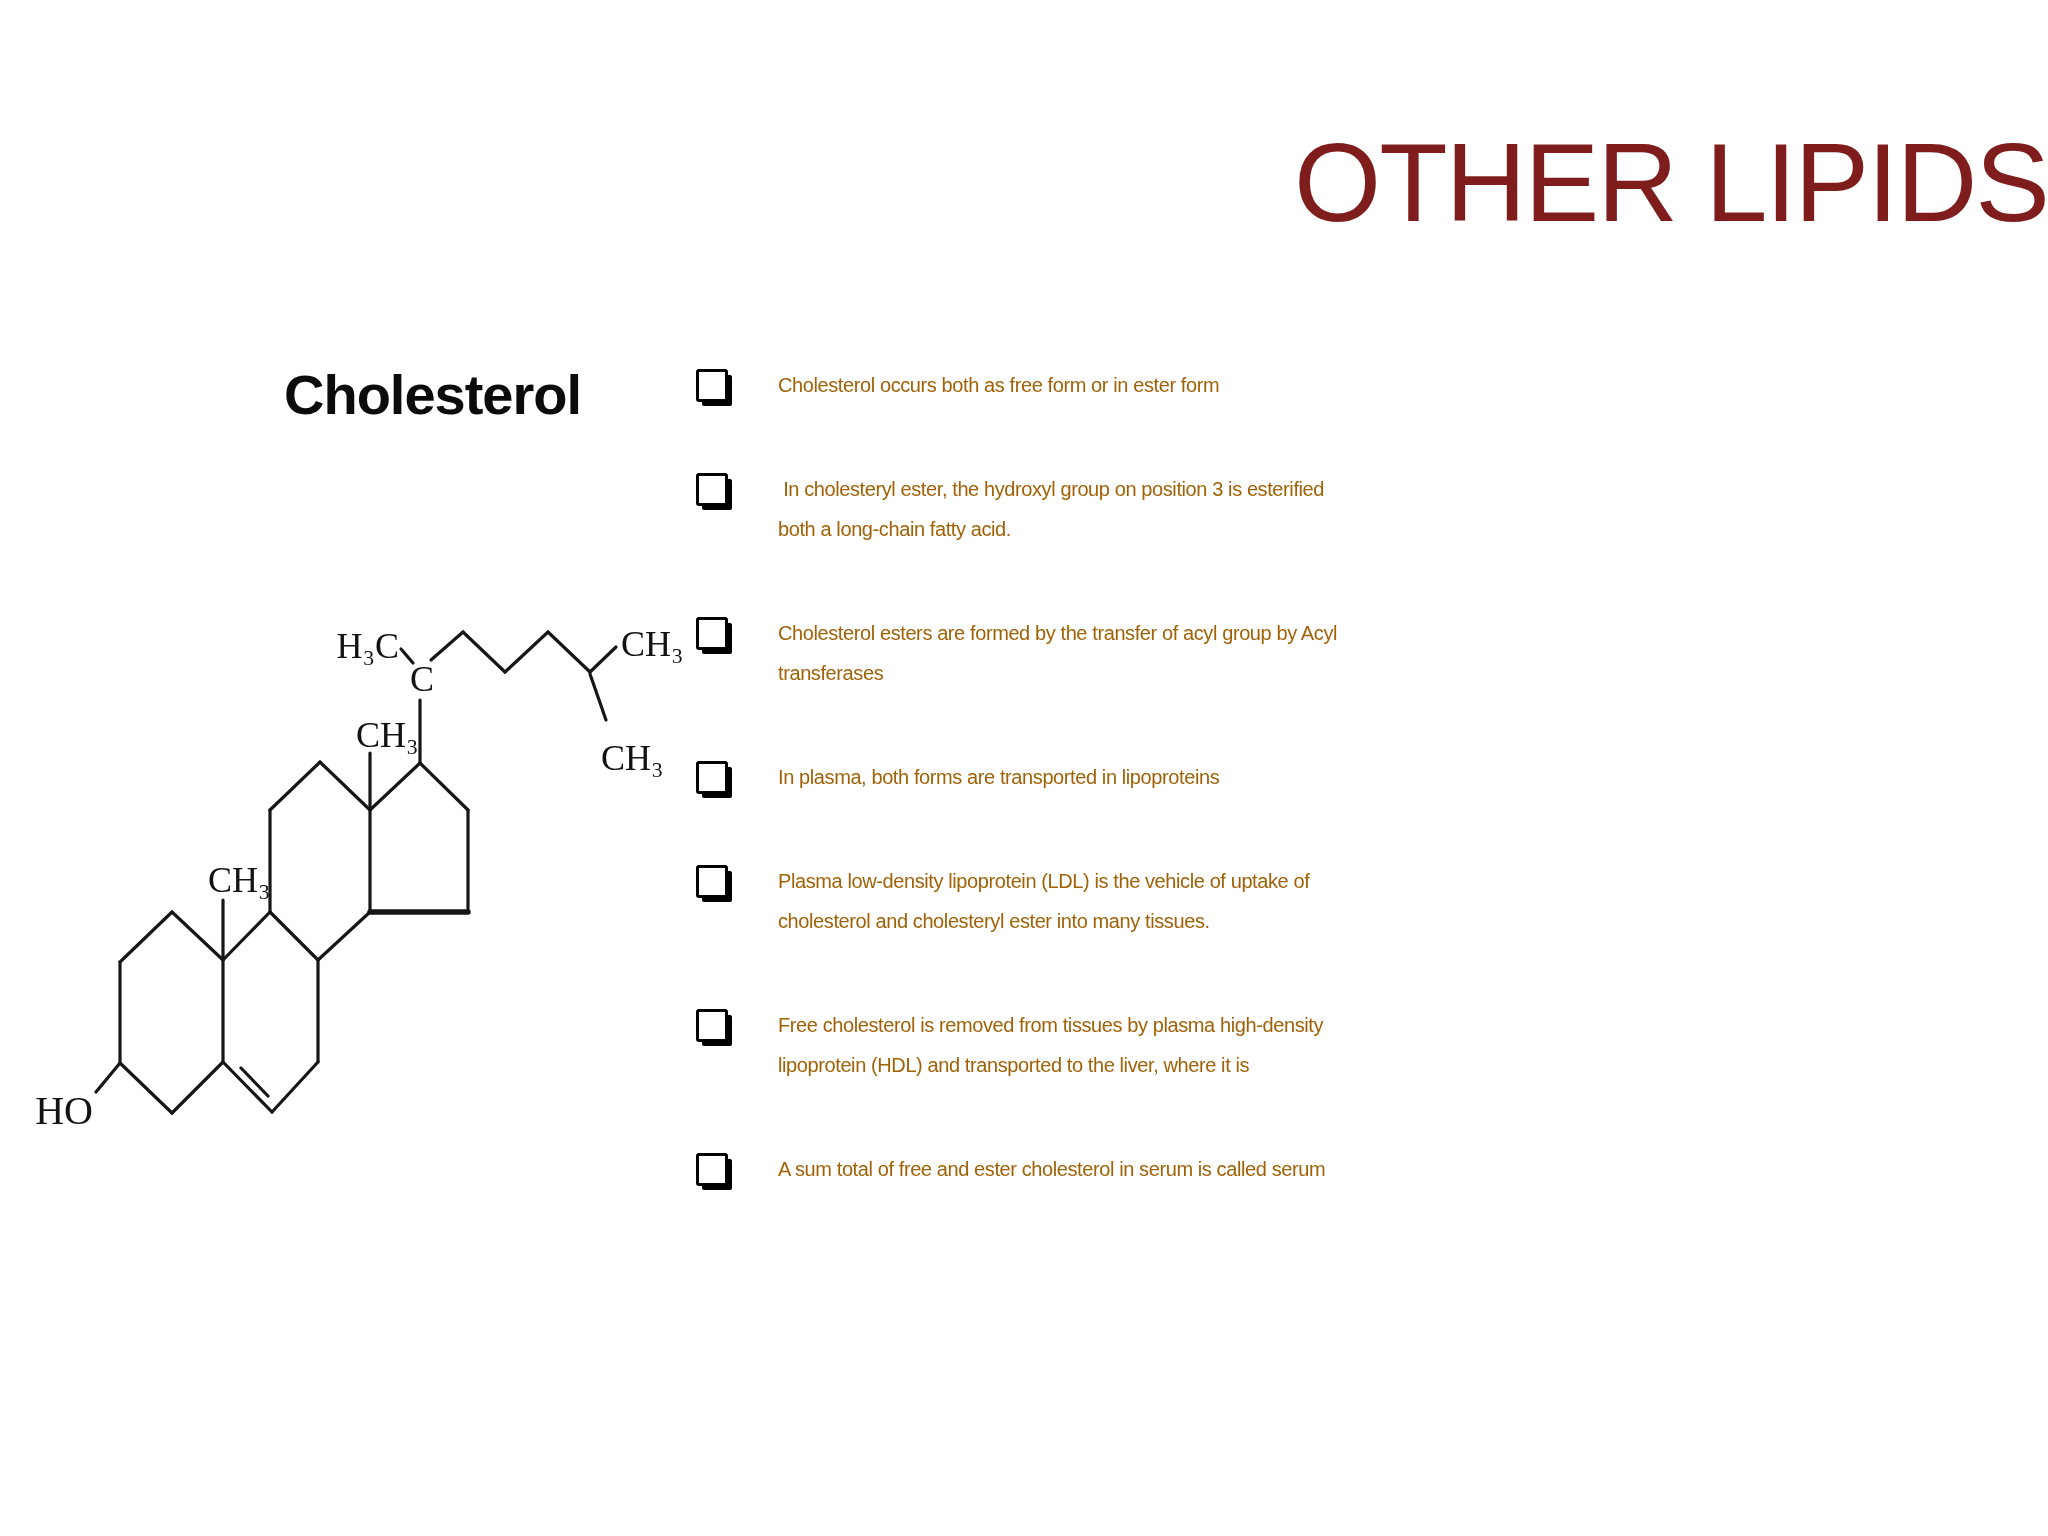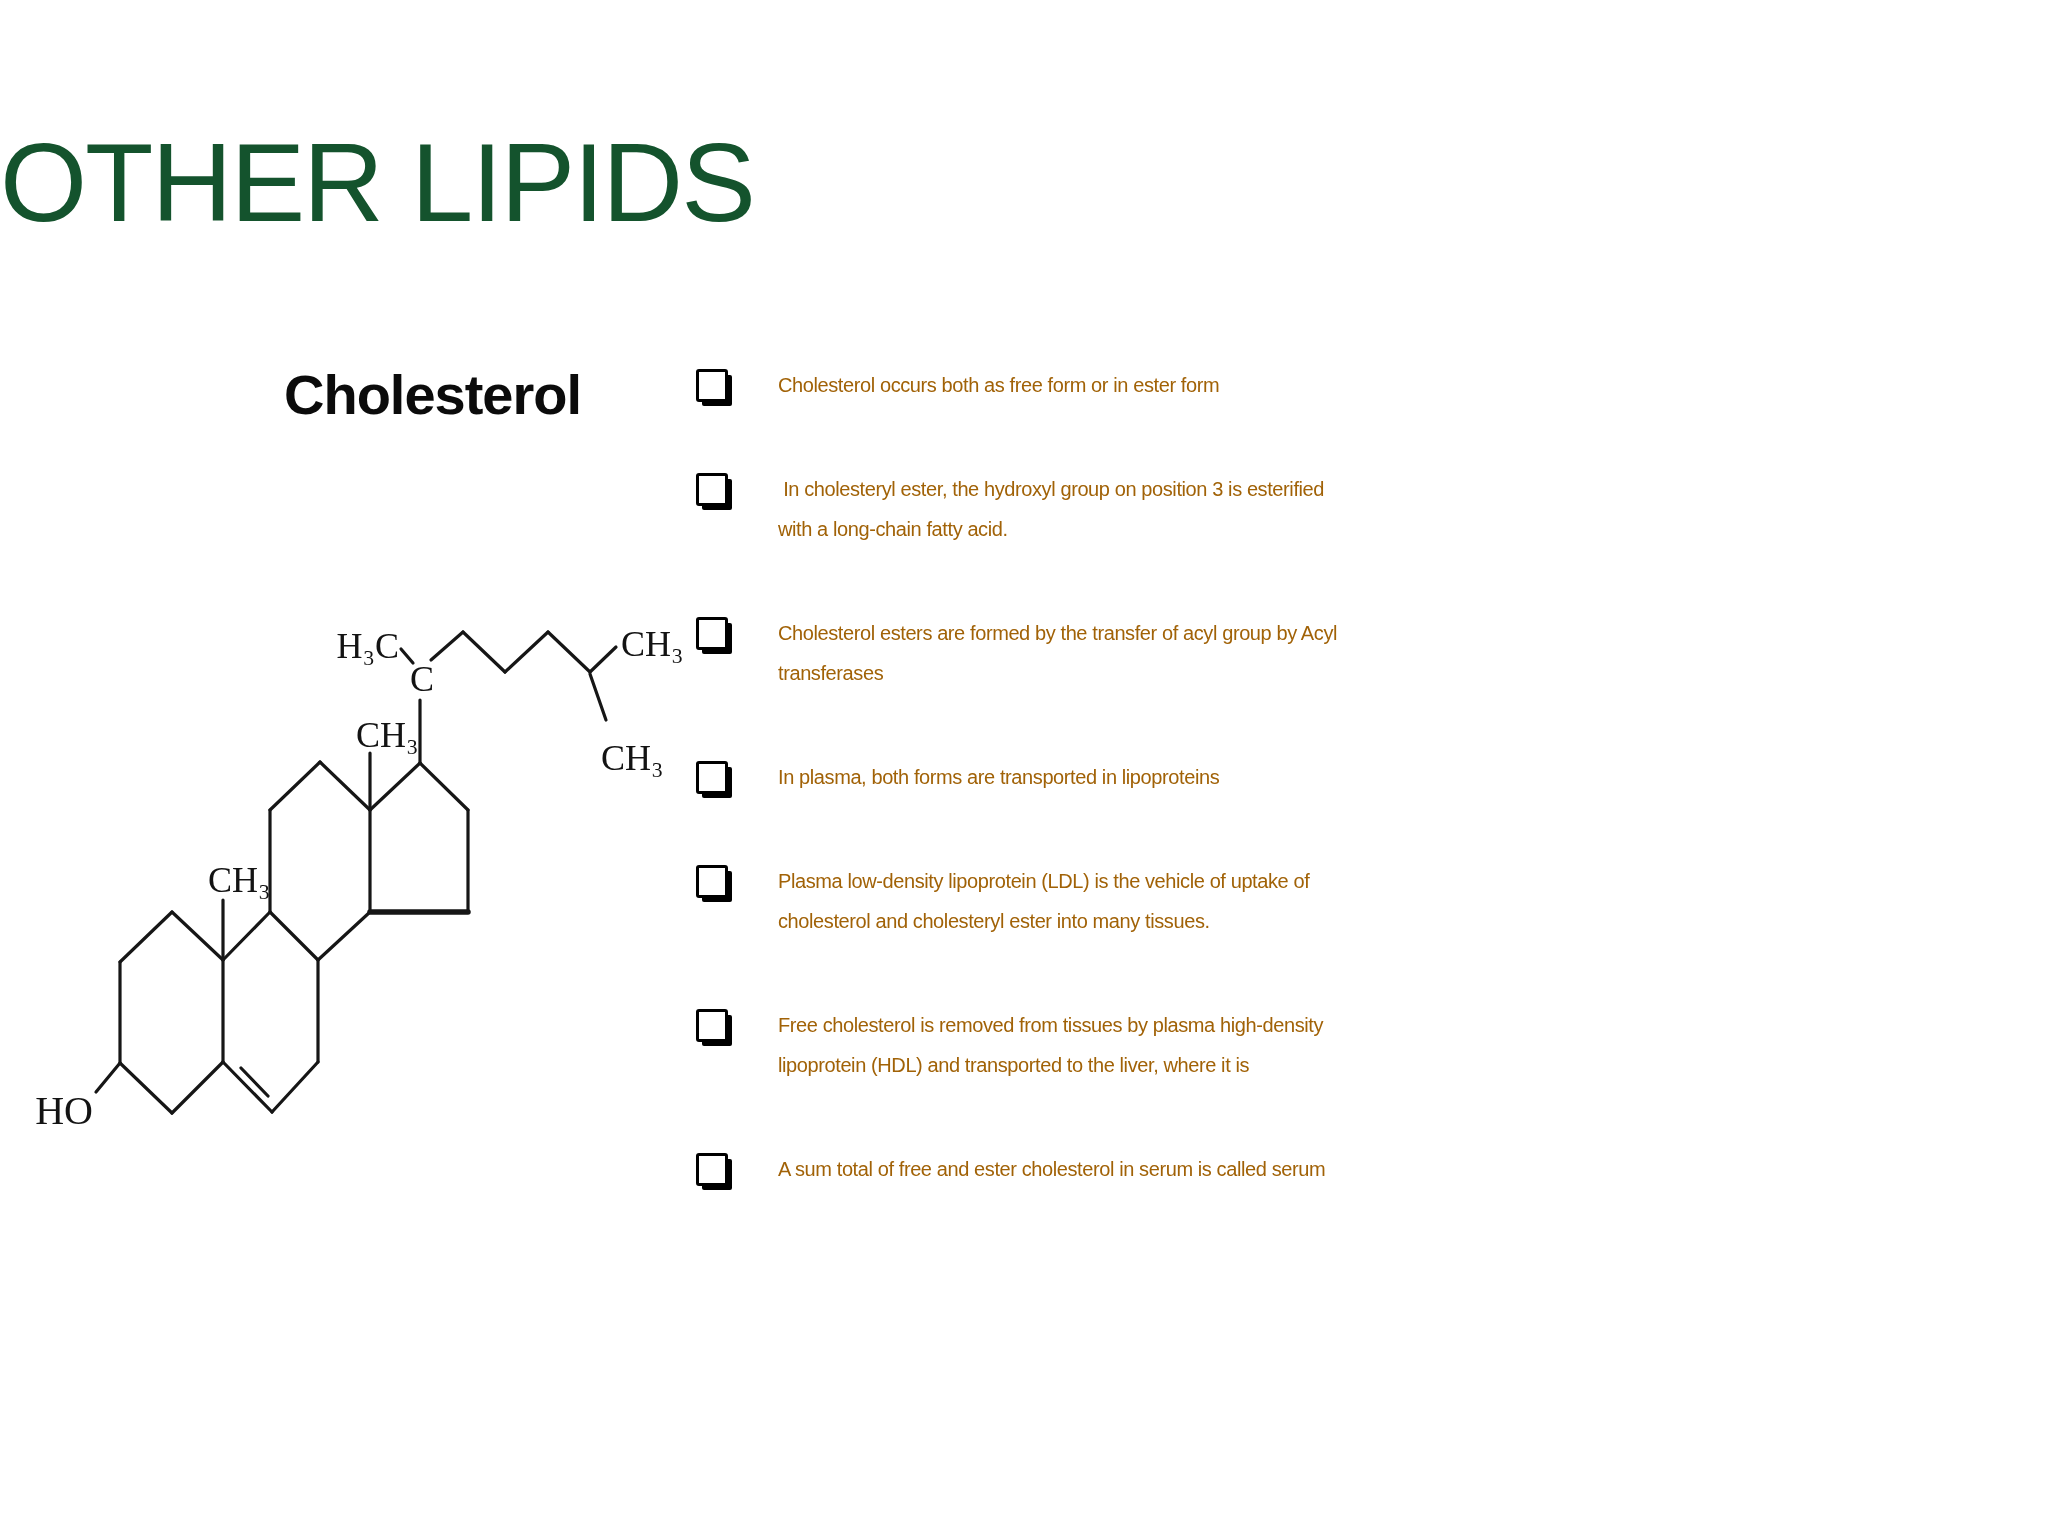--- a/index.html
+++ b/index.html
@@ -10,25 +10,25 @@
     background: #ffffff;
     overflow: hidden;
     font-family: "Liberation Sans", "DejaVu Sans", sans-serif;
     color: #111111;
   }
   .title {
     position: absolute;
     top: 118px;
     left: 0;
     width: 100%;
-    text-align: left;
+    text-align: right;
     font-size: 112px;
     font-weight: 400;
     letter-spacing: -2px;
-    color: #14532d;
+    color: #7f1d1d;
     white-space: pre;
   }
   .section-heading {
     position: absolute;
     left: 256px;
     top: 362px;
     font-size: 56px;
     font-weight: 700;
     letter-spacing: -1px;
     color: #0b0b0b;
@@ -91,21 +91,21 @@
       <div class="bullet">
         <span class="bullet-glyph"></span>
         <div class="bullet-text">
           <div class="bline"><span>Cholesterol occurs both as free form or in ester form</span></div>
         </div>
       </div>
       <div class="bullet">
         <span class="bullet-glyph"></span>
         <div class="bullet-text">
           <div class="bline"><span class="bold"> In cholesteryl ester,</span><span> the hydroxyl group on position 3 is esterified</span></div>
-          <div class="bline"><span>with a long-chain fatty acid.</span></div>
+          <div class="bline"><span>both a long-chain fatty acid.</span></div>
         </div>
       </div>
       <div class="bullet">
         <span class="bullet-glyph"></span>
         <div class="bullet-text">
           <div class="bline"><span>Cholesterol esters are formed by the transfer of acyl group by </span><span class="bold">Acyl</span></div>
           <div class="bline"><span class="bold">transferases</span></div>
         </div>
       </div>
       <div class="bullet">

